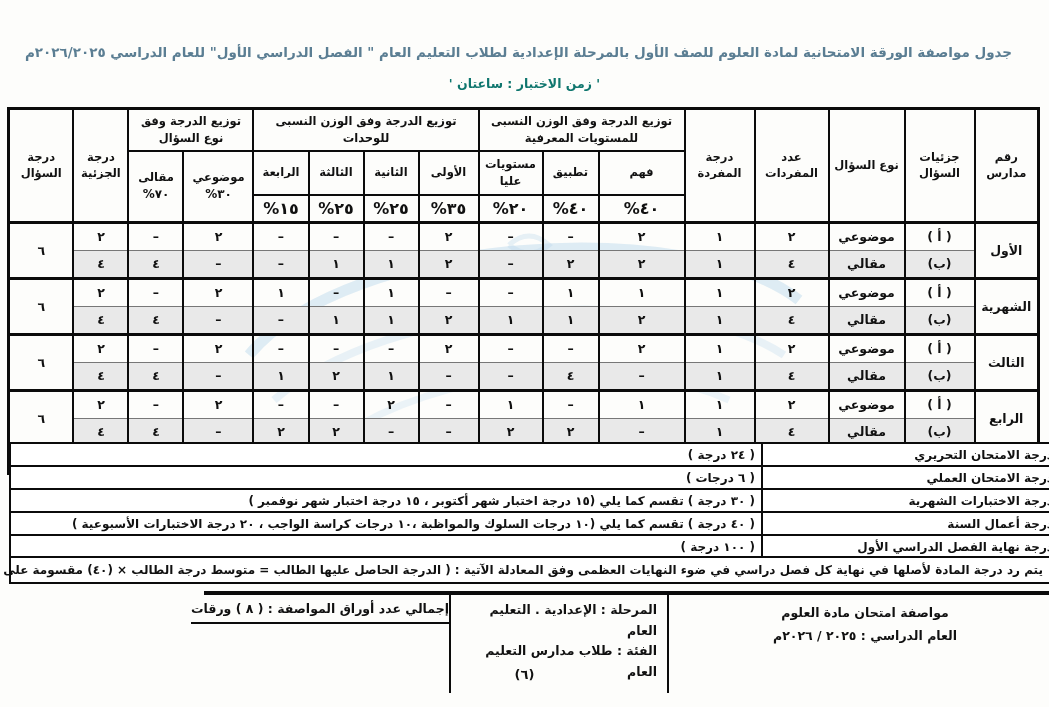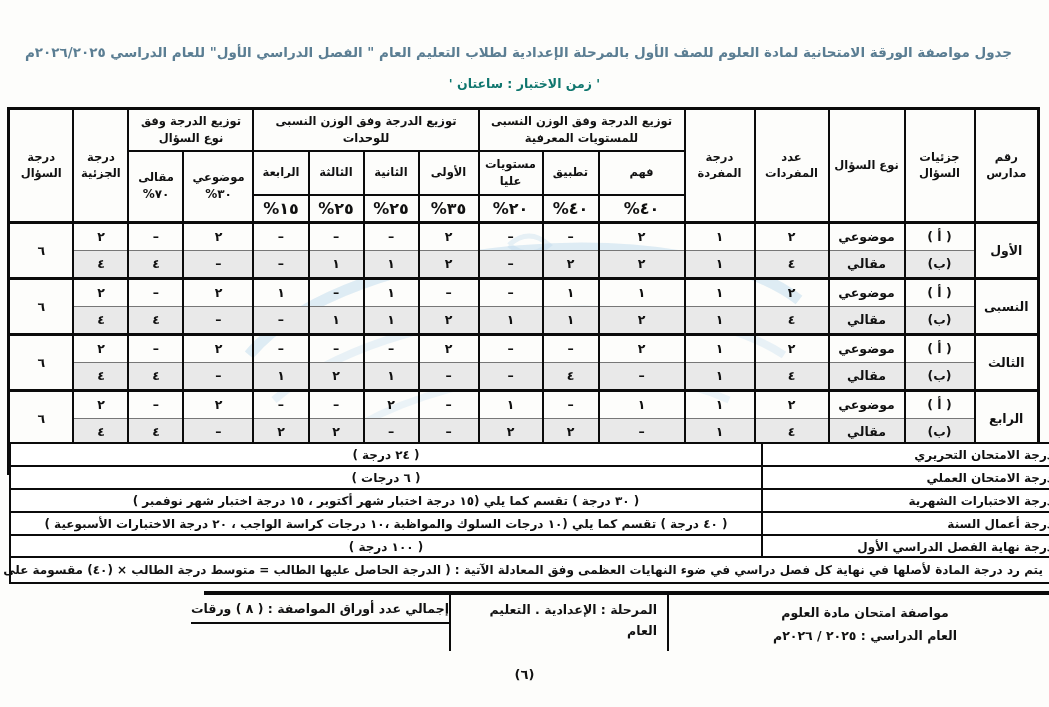--- a/index.html
+++ b/index.html
@@ -26,21 +26,21 @@
   tr.arow td{border-bottom:1px solid #777;}
   tr.brow td{border-top:1px solid #777;}
   tr.gstart td{border-top:3px solid #0b0b0b;}
   tr.trow td{border-top:3px solid #0b0b0b;height:22px;font-size:12.5px;}
   .ltr{direction:ltr;unicode-bidi:isolate;}
   .pctcell{font-size:12px;}
   .notes-wrap{position:absolute;top:442px;right:-12px;left:9px;z-index:1;}
   .nt{width:100%;border:2px solid #0b0b0b;}
   .nt td{border:2px solid #0b0b0b;font-size:12px;font-weight:bold;height:21px;padding:0 6px;background:#fff;}
   .nt .nlabel{width:288px;text-align:right;padding-left:2px;white-space:nowrap;}
-  .nt .nvalue{text-align:center;white-space:nowrap;margin-top:16px;}
+  .nt .nvalue{text-align:right;white-space:nowrap;margin-top:16px;}
   .final-note{position:absolute;top:556px;right:-12px;left:9px;z-index:1;
     border:2px solid #0b0b0b;background:#fff;height:24px;line-height:24px;
     font-size:12px;font-weight:bold;text-align:right;padding:0 16px 0 4px;white-space:nowrap;}
   .footer{position:absolute;top:591px;right:-12px;left:204px;z-index:1;
     border-top:4px solid #0b0b0b;display:flex;flex-direction:row;align-items:flex-start;}
   .f-right{flex:0 0 392px;padding-top:7px;text-align:center;font-size:12.5px;font-weight:bold;line-height:1.8;}
   .f-mid{flex:0 0 196px;border-right:2px solid #0b0b0b;border-left:2px solid #0b0b0b;
     padding:5px 10px 10px 10px;text-align:right;font-size:12.5px;font-weight:bold;line-height:1.65;}
   .f-left{flex:1;border-bottom:2px solid #0b0b0b;height:27px;line-height:27px;
     text-align:right;font-size:12.5px;font-weight:bold;white-space:nowrap;}
@@ -152,21 +152,21 @@
     <td class="shade">٢</td>
     <td class="shade">١</td>
     <td class="shade">١</td>
     <td class="shade">–</td>
     <td class="shade">–</td>
     <td class="shade">٤</td>
     <td class="shade">٤</td>
   </tr>
 
   <tr class="arow gstart">
-    <td rowspan="2">النسبى</td>
+    <td rowspan="2">الشهرية</td>
     <td>( أ )</td>
     <td>موضوعي</td>
     <td>٢</td>
     <td>١</td>
     <td>١</td>
     <td>١</td>
     <td>–</td>
     <td>–</td>
     <td>١</td>
     <td>–</td>
@@ -312,17 +312,18 @@
 
 <div class="final-note">يتم رد درجة المادة لأصلها في نهاية كل فصل دراسي في ضوء النهايات العظمى وفق المعادلة الآتية : ( الدرجة الحاصل عليها الطالب = متوسط درجة الطالب × (٤٠) مقسومة على ١٠٠</div>
 
 <div class="footer">
   <div class="f-right">
     <div>مواصفة امتحان مادة العلوم</div>
     <div>العام الدراسي :  ٢٠٢٥ / ٢٠٢٦م</div>
   </div>
   <div class="f-mid">
     <div>المرحلة :  الإعدادية . التعليم العام</div>
+    <div>الفئة :  طلاب مدارس التعليم العام</div>
   </div>
   <div class="f-left">إجمالي عدد أوراق المواصفة : ( ٨ )  ورقات</div>
 </div>
 
 <div class="pagenum">(٦)</div>
 
 </body></html>

